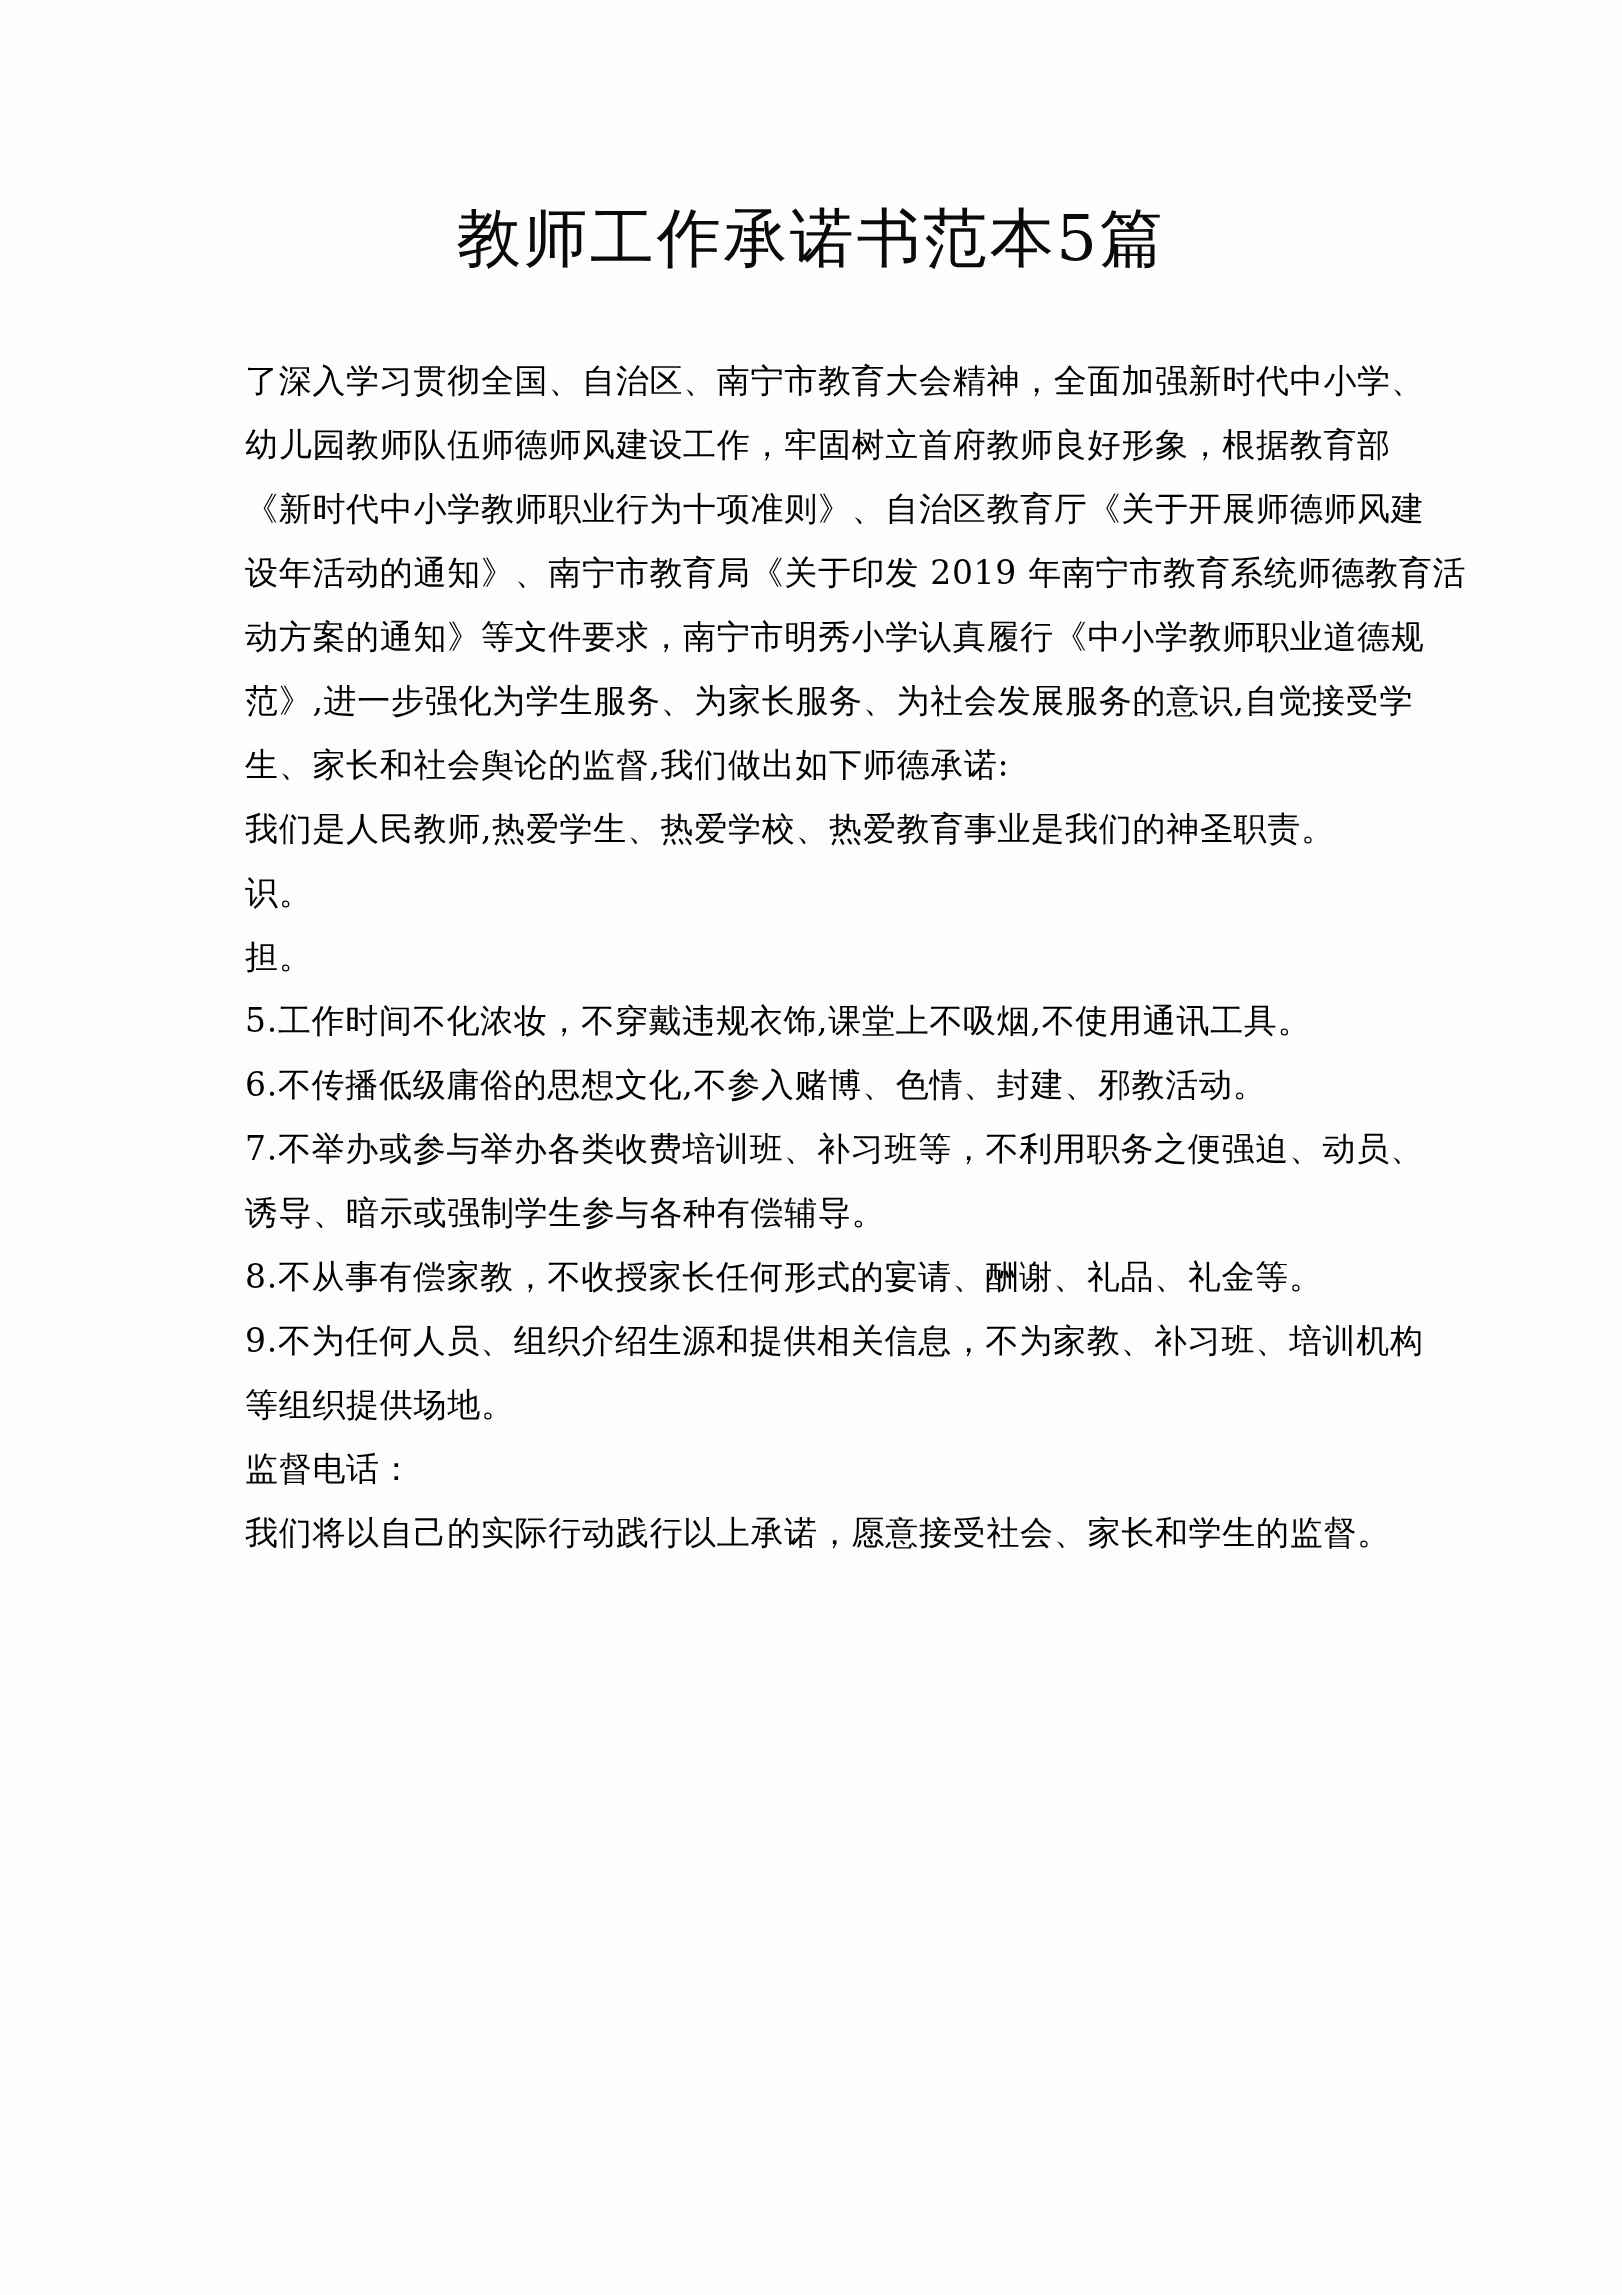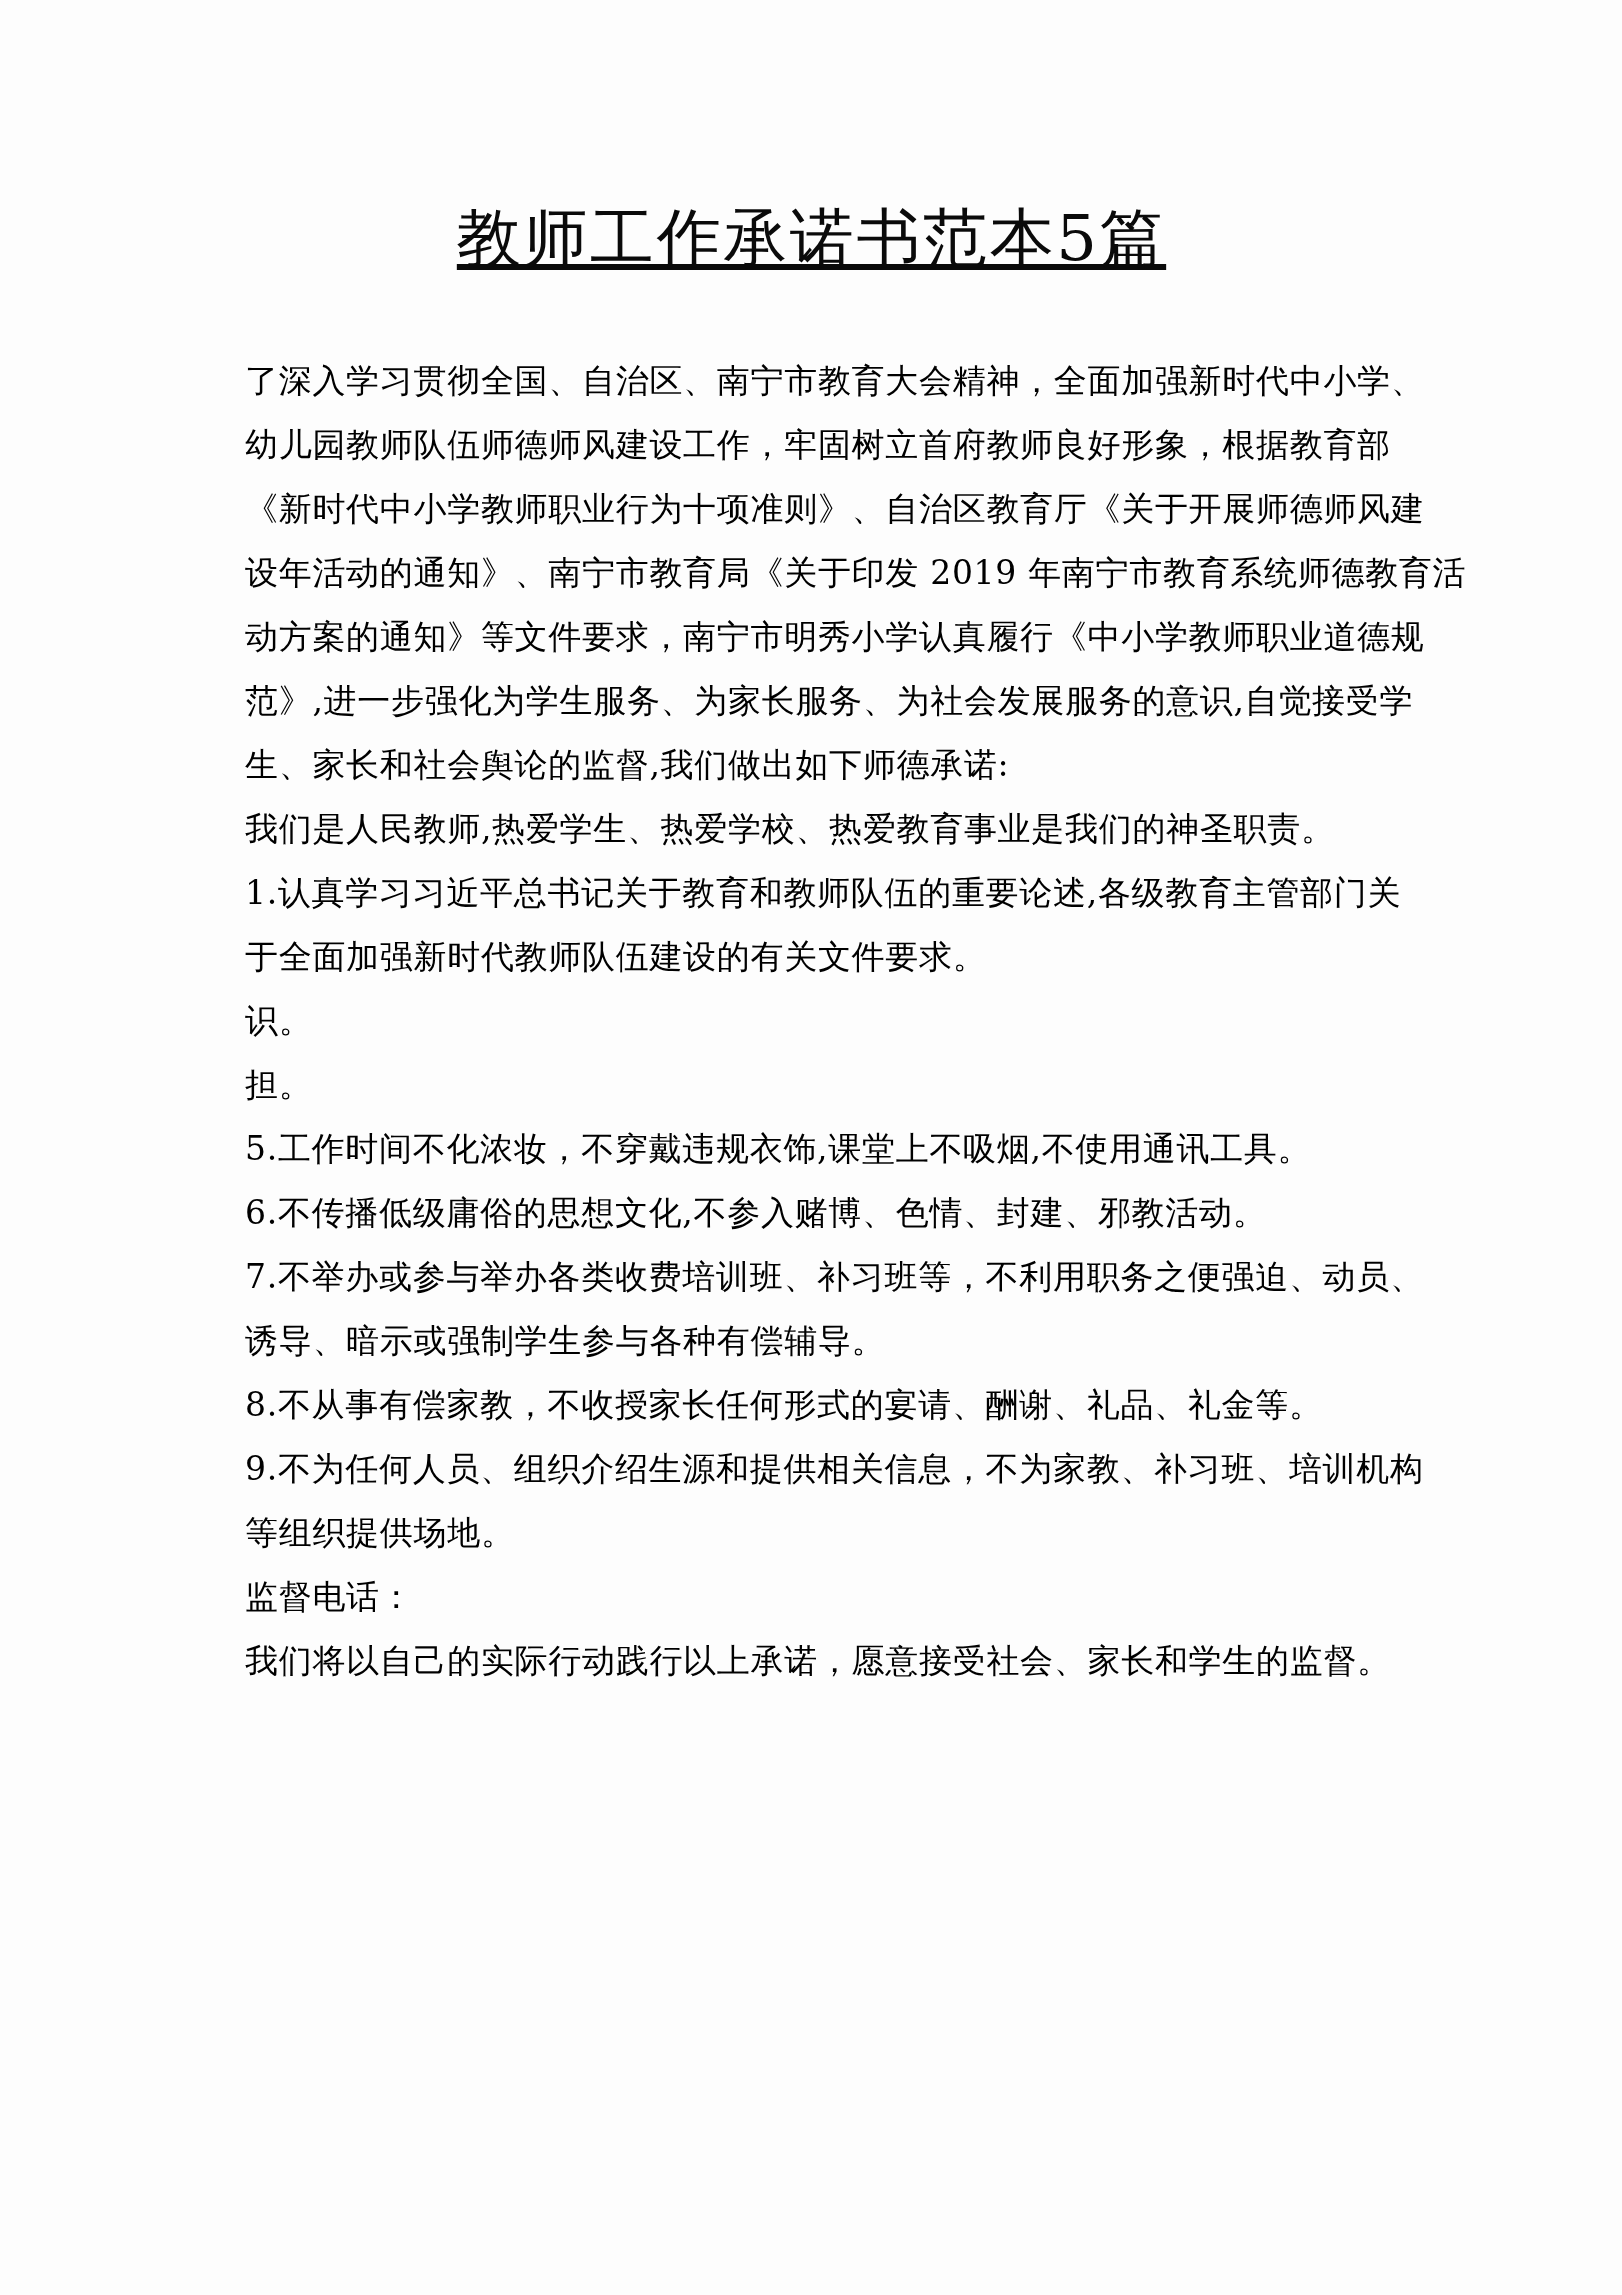--- a/index.html
+++ b/index.html
@@ -28,21 +28,20 @@
       left: 0;
       top: 196px;
       width: 1623px;
       text-align: center;
       font-size: 64px;
       line-height: 85px;
       letter-spacing: 2.6px;
       font-weight: normal;
       margin: 0;
       color: #0a0a0a;
-      text-decoration: underline;
     }
     .body-text {
       position: absolute;
       left: 245px;
       top: 349px;
       width: 1152px;
     }
     .line {
       display: block;
       height: 64px;
@@ -71,24 +70,20 @@
       <span class="line">范》,进一步强化为学生服务、为家长服务、为社会发展服务的意识,自觉接受学</span>
       <span class="line">生、家长和社会舆论的监督,我们做出如下师德承诺:</span>
     </div>
 
     <div>
       <span class="line">我们是人民教师,热爱学生、热爱学校、热爱教育事业是我们的神圣职责。</span>
     </div>
 
     <div>
       <div>
-        <span class="line">1.认真学习习近平总书记关于教育和教师队伍的重要论述,各级教育主管部门关</span>
-        <span class="line">于全面加强新时代教师队伍建设的有关文件要求。</span>
-      </div>
-      <div>
         <span class="line">识。</span>
       </div>
       <div>
         <span class="line">担。</span>
       </div>
       <div>
         <span class="line">5.工作时间不化浓妆，不穿戴违规衣饰,课堂上不吸烟,不使用通讯工具。</span>
       </div>
       <div>
         <span class="line">6.不传播低级庸俗的思想文化,不参入赌博、色情、封建、邪教活动。</span>

